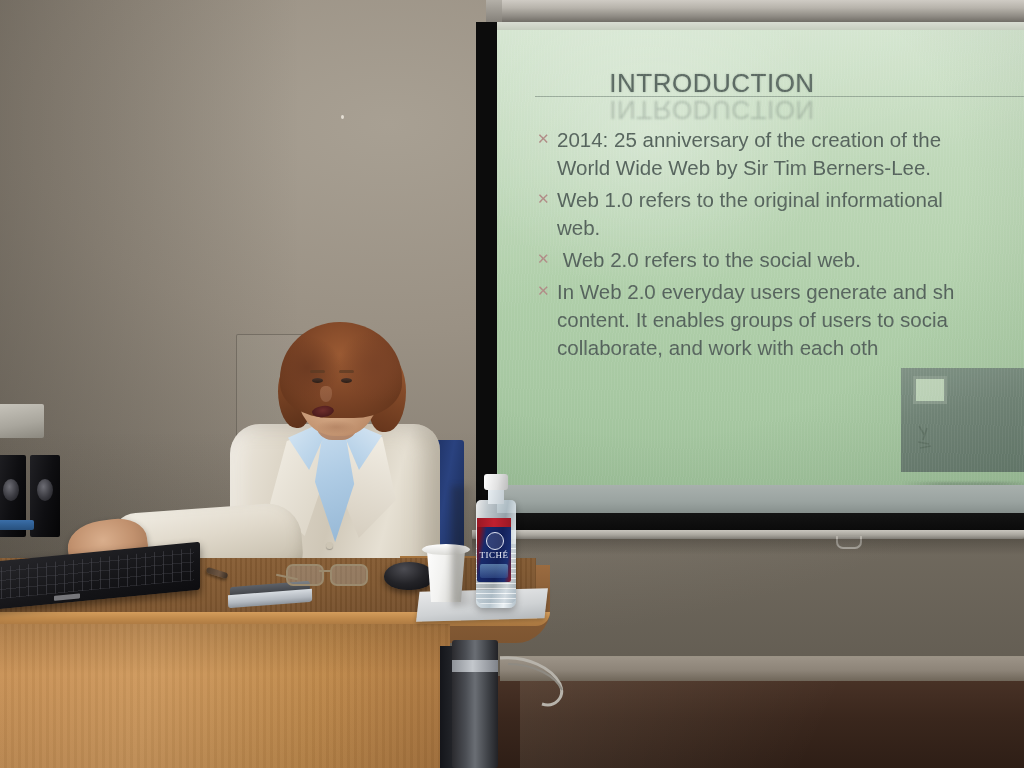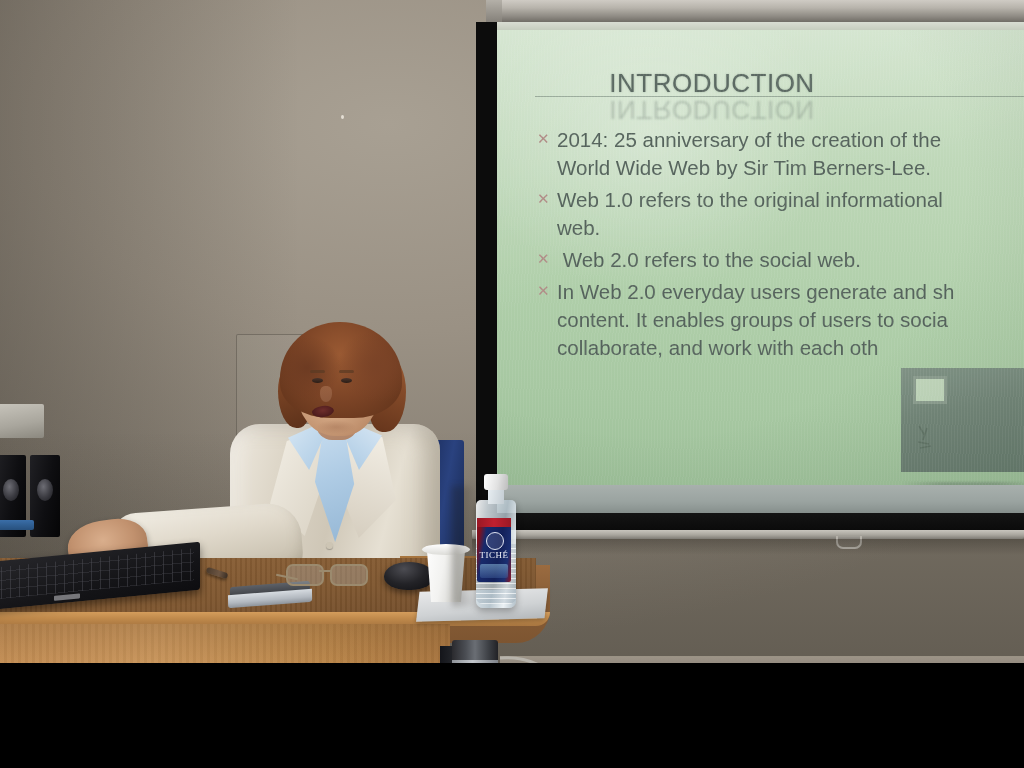--- a/index.html
+++ b/index.html
@@ -1,20 +1,20 @@
 <!DOCTYPE html>
 <html><head>
 <meta charset="utf-8">
 <style>
   html,body{margin:0;padding:0;background:#000;}
   body{font-family:"Liberation Sans",sans-serif;}
 
   #scene{
     position:relative;
-    width:1024px;height:663px;
+    width:1024px;height:768px;
     overflow:hidden;
     background:#8b8275;
   }
 
   
   .wall{
     position:absolute;left:0;top:0;width:1024px;height:690px;
     background:
       radial-gradient(ellipse 900px 520px at 38% 18%, #a8a093 0%, #9a9184 40%, #8a8276 70%, #7b7468 100%);
   }

